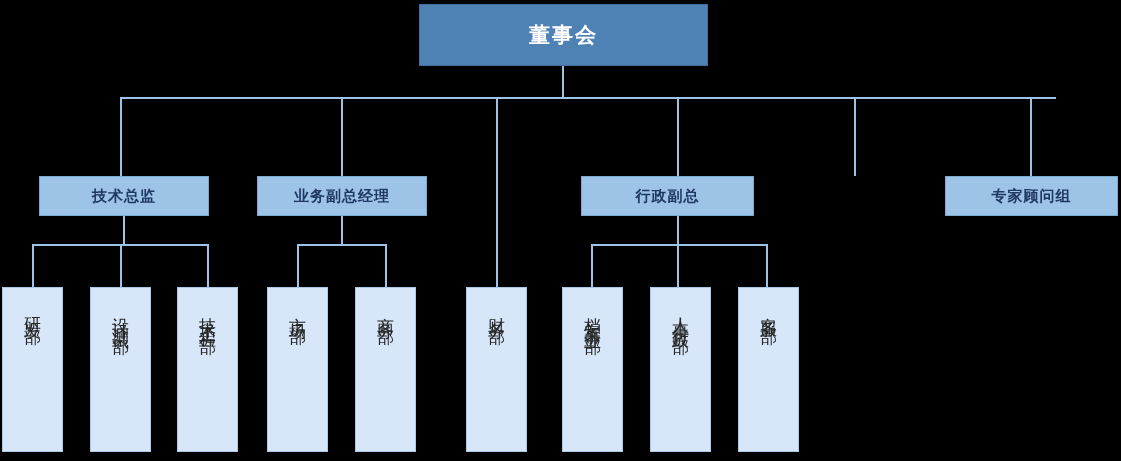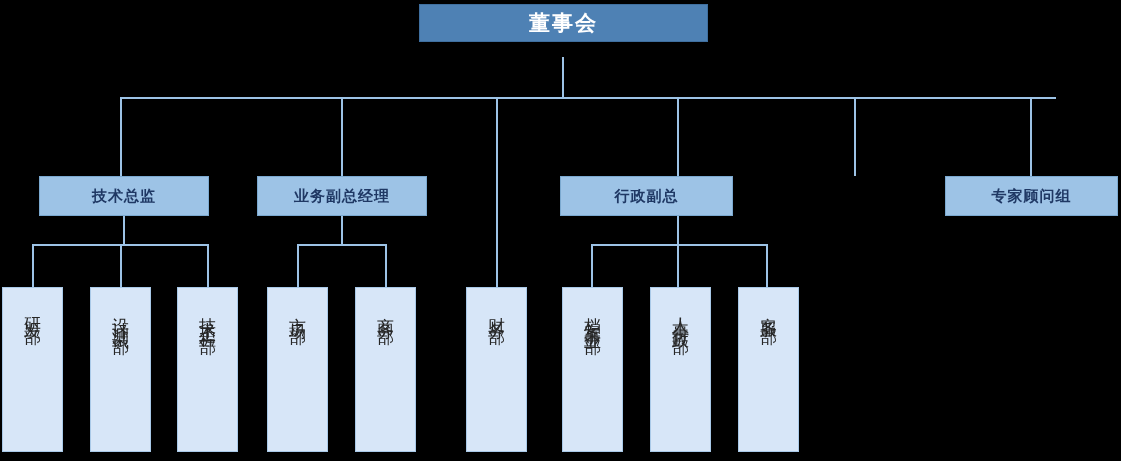--- a/index.html
+++ b/index.html
@@ -100,31 +100,31 @@
   <div class="conn h" style="left:297px; top:244px; width:89px;"></div>
   <div class="conn v" style="left:297px; top:244px; height:43px;"></div>
   <div class="conn v" style="left:385px; top:244px; height:43px;"></div>
 
   <div class="conn v" style="left:677px; top:216px; height:29px;"></div>
   <div class="conn h" style="left:591px; top:244px; width:177px;"></div>
   <div class="conn v" style="left:591px; top:244px; height:43px;"></div>
   <div class="conn v" style="left:677px; top:244px; height:43px;"></div>
   <div class="conn v" style="left:766px; top:244px; height:43px;"></div>
 
-  <div class="node tier1" style="left:419px; top:4px; width:289px; height:38px;">
+  <div class="node tier1" style="left:419px; top:4px; width:289px; height:62px;">
     <span>董事会</span>
   </div>
 
   <div class="node tier2" style="left:39px; top:176px; width:170px; height:40px;">
     <span>技术总监</span>
   </div>
   <div class="node tier2" style="left:257px; top:176px; width:170px; height:40px;text-align:right;">
     <span>业务副总经理</span>
   </div>
-  <div class="node tier2" style="left:560px; top:176px; width:173px; height:40px;">
+  <div class="node tier2" style="left:581px; top:176px; width:173px; height:40px;">
     <span>行政副总</span>
   </div>
   <div class="node tier2" style="left:945px; top:176px; width:173px; height:40px;">
     <span>专家顾问组</span>
   </div>
 
   <div class="node tier3" style="left:2px; top:287px; width:61px; height:165px;">
     <span class="vtext">研发部</span>
   </div>
   <div class="node tier3" style="left:90px; top:287px; width:61px; height:165px;">

